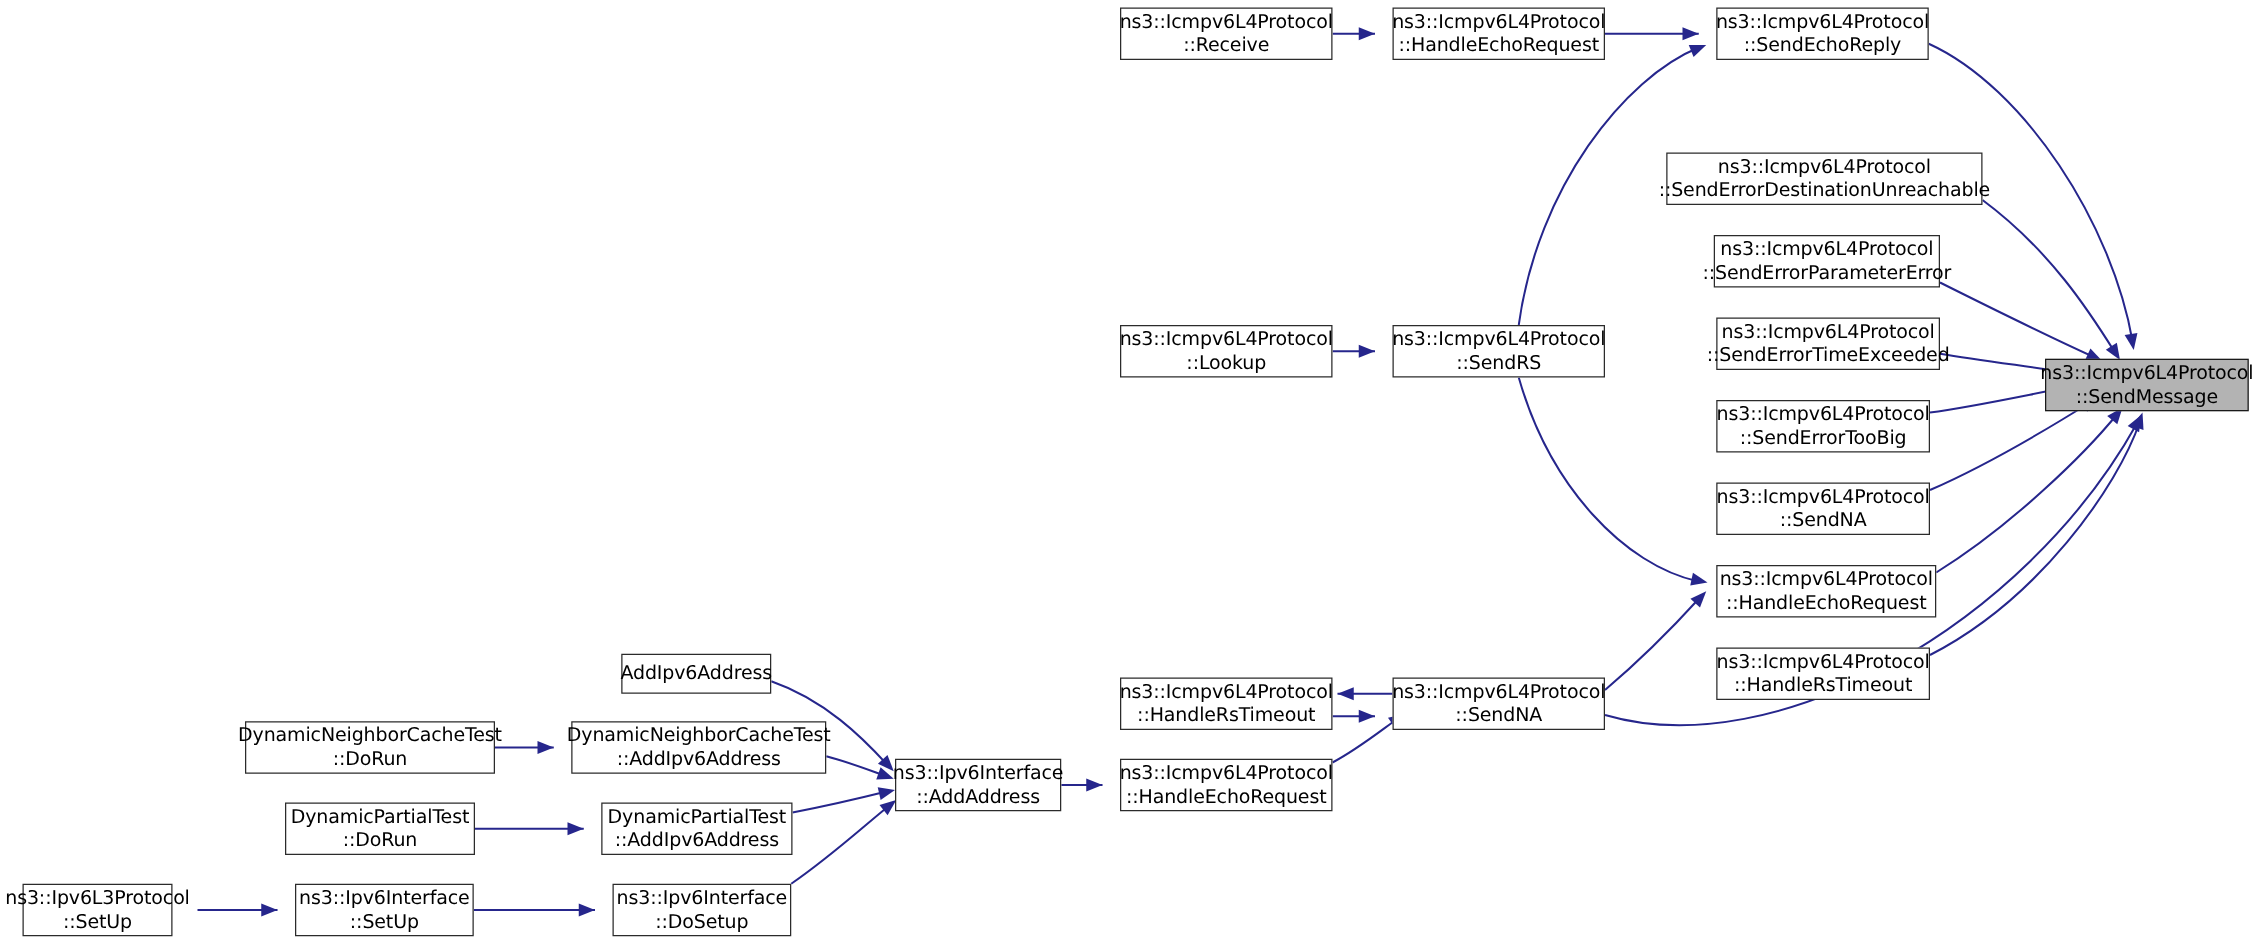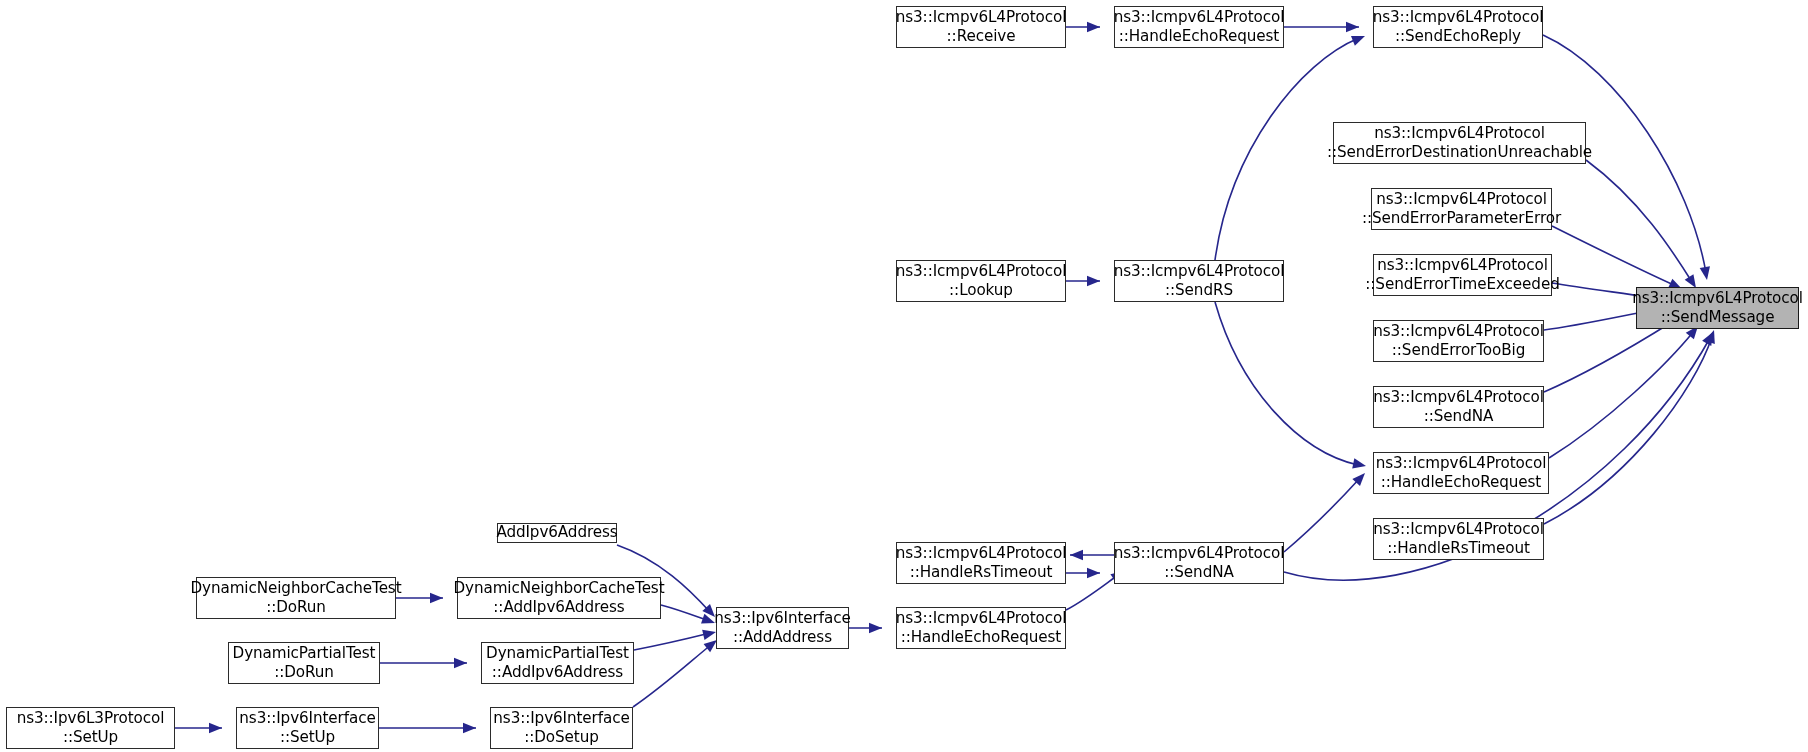--- a/index.html
+++ b/index.html
@@ -153,40 +153,40 @@
         <span class="ln">::SendMessage</span>
       </div>
       <div class="node" style="left: 896px; top: 260px; width: 170px; height: 42px;">
         <span class="ln">ns3::Icmpv6L4Protocol</span>
         <span class="ln">::Lookup</span>
       </div>
       <div class="node" style="left: 1114px; top: 260px; width: 170px; height: 42px;">
         <span class="ln">ns3::Icmpv6L4Protocol</span>
         <span class="ln">::SendRS</span>
       </div>
-      <div class="node" style="left: 497px; top: 523px; width: 120px; height: 20px;">
+      <div class="node" style="left: 497px; top: 523px; width: 120px; height: 32px;">
         <span class="ln">AddIpv6Address</span>
       </div>
       <div class="node" style="left: 196px; top: 577px; width: 200px; height: 42px;">
         <span class="ln">DynamicNeighborCacheTest</span>
         <span class="ln">::DoRun</span>
       </div>
       <div class="node" style="left: 457px; top: 577px; width: 204px; height: 42px;">
         <span class="ln">DynamicNeighborCacheTest</span>
         <span class="ln">::AddIpv6Address</span>
       </div>
       <div class="node" style="left: 228px; top: 642px; width: 152px; height: 42px;">
         <span class="ln">DynamicPartialTest</span>
         <span class="ln">::DoRun</span>
       </div>
       <div class="node" style="left: 481px; top: 642px; width: 153px; height: 42px;">
         <span class="ln">DynamicPartialTest</span>
         <span class="ln">::AddIpv6Address</span>
       </div>
-      <div class="node" style="left: 6px; top: 707px; width: 169px; height: 42px;">
+      <div class="node" style="left: 18px; top: 707px; width: 120px; height: 42px;">
         <span class="ln">ns3::Ipv6L3Protocol</span>
         <span class="ln">::SetUp</span>
       </div>
       <div class="node" style="left: 236px; top: 707px; width: 143px; height: 42px;">
         <span class="ln">ns3::Ipv6Interface</span>
         <span class="ln">::SetUp</span>
       </div>
       <div class="node" style="left: 490px; top: 707px; width: 143px; height: 42px;">
         <span class="ln">ns3::Ipv6Interface</span>
         <span class="ln">::DoSetup</span>

